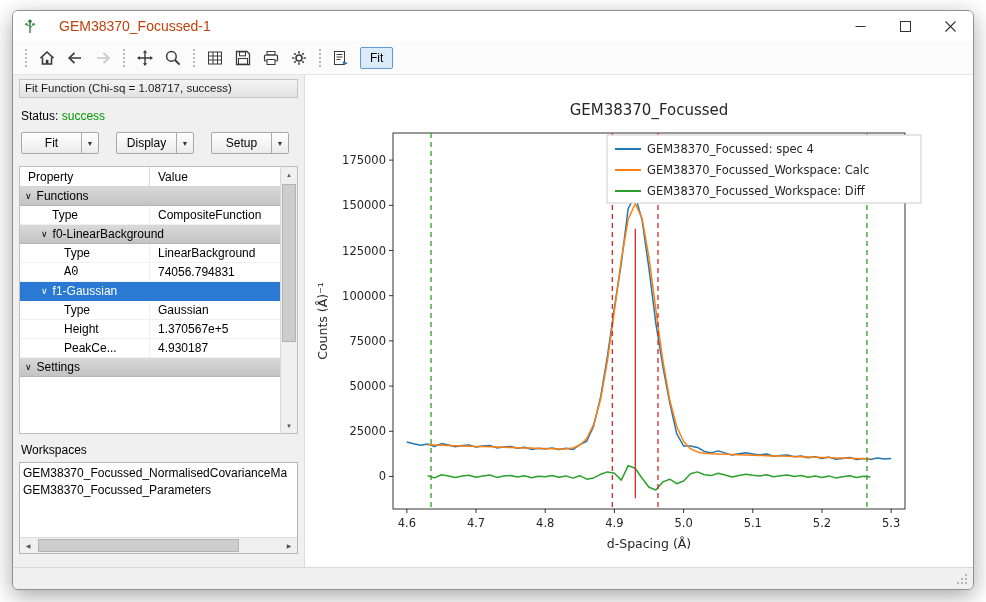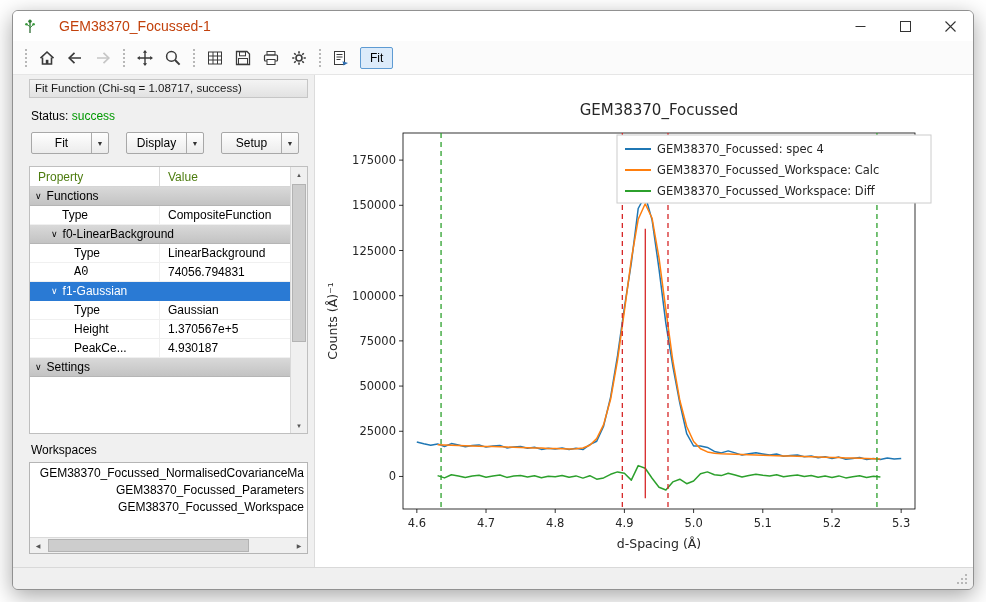--- a/index.html
+++ b/index.html
@@ -19,41 +19,41 @@
   
   .toolbar { height: 34px; background: #fbfbfb; border-bottom: 1px solid #e6e6e6;
     display: flex; align-items: center; padding: 0 6px; flex: 0 0 auto; }
   .tb-handle { width: 0; height: 18px; border-left: 2px dotted #b8b8b8; margin: 0 6px; }
   .tb-btn { width: 26px; height: 26px; display: flex; align-items: center; justify-content: center;
     margin: 0 1px; border-radius: 2px; }
   .fit-btn { margin-left: 5px; padding: 3px 9px; font-size: 12px; color: #000;
     background: #dcebfa; border: 1px solid #5e9bd3; border-radius: 2px; }
 
   
-  .main { flex: 1; display: flex; min-height: 0; margin-left: 10px; }
+  .main { flex: 1; display: flex; min-height: 0; }
   .left-panel { width: 292px; flex: 0 0 auto; background: #f0f0f0; padding: 4px 6px 0 6px;
     display: flex; flex-direction: column; border-right: 1px solid #dcdcdc; }
   .panel-header { background: linear-gradient(#f4f4f4,#e2e2e2); border: 1px solid #c6c6c6;
     font-size: 11.5px; color: #1a1a1a; padding: 2px 5px; height: 19px; }
   .status-line { font-size: 12px; margin: 11px 2px 9px 2px; color: #000; }
   .status-success { color: #009900; }
   .dd-row { display: flex; gap: 17px; margin: 0 2px 12px 2px; }
   .dd-btn { width: 78px; height: 22px; background: linear-gradient(#fefefe,#ececec);
     border: 1px solid #a8a8a8; border-radius: 2px; display: flex; align-items: center;
     font-size: 12px; color: #000; }
   .dd-btn .lbl { flex: 1; text-align: center; }
   .dd-btn .arr { width: 17px; align-self: stretch; border-left: 1px solid #ababab;
     font-size: 7px; display: flex; align-items: center; justify-content: center; color: #333; }
 
   
   .prop-table { border: 1px solid #bfbfbf; background: #ffffff; height: 268px;
     display: flex; flex: 0 0 auto; overflow: hidden; }
   .pt-body { flex: 1; min-width: 0; }
   .pt-header { display: flex; height: 20px; border-bottom: 1px solid #d5d5d5;
-    font-size: 12px; color: #4d7c0f; align-items: center; }
+    font-size: 12px; color: #000000; align-items: center; }
   .pt-header .pt-h-prop { width: 130px; padding-left: 8px; border-right: 1px solid #d9d9d9;
     align-self: stretch; display: flex; align-items: center; }
   .pt-header .pt-h-val { padding-left: 8px; }
   .pt-row { display: flex; height: 19px; font-size: 12px; align-items: center;
     border-bottom: 1px solid #f0f0f0; color: #000; }
   .pt-section { background: linear-gradient(#d9d9d9,#c3c3c3); border-bottom: 1px solid #b5b5b5; }
   .pt-selected { background: #2a7ad4 !important; color: #ffffff; border-bottom: 1px solid #2a7ad4; }
   .pt-arrow { font-size: 9px; margin-right: 5px; }
   .pt-name { width: 130px; flex: 0 0 auto; border-right: 1px solid #efefef;
     align-self: stretch; display: flex; align-items: center; }
@@ -64,21 +64,21 @@
     display: flex; flex-direction: column; }
   .vs-btn { height: 15px; display: flex; align-items: center; justify-content: center;
     font-size: 6px; color: #555; }
   .vs-track { flex: 1; position: relative; }
   .vs-thumb { position: absolute; left: 1px; right: 1px; top: 2px; height: 158px;
     background: #cdcdcd; border: 1px solid #b3b3b3; }
 
   .ws-label { font-size: 12px; margin: 9px 2px 5px 2px; color: #000; }
   .ws-list { border: 1px solid #b5b5b5; background: #ffffff; height: 92px;
     display: flex; flex-direction: column; overflow: hidden; }
-  .ws-items { flex: 1; padding: 2px 3px; overflow: hidden; text-align: right; }
+  .ws-items { flex: 1; padding: 2px 3px; overflow: hidden; }
   .ws-item { height: 17px; line-height: 17px; font-size: 12px; white-space: nowrap; color: #000; }
   .hscroll { height: 16px; border-top: 1px solid #dadada; background: #f0f0f0; display: flex; }
   .hs-btn { width: 16px; display: flex; align-items: center; justify-content: center;
     font-size: 6px; color: #555; }
   .hs-track { flex: 1; position: relative; }
   .hs-thumb { position: absolute; top: 1px; bottom: 1px; left: 2px; width: 82%;
     background: #cdcdcd; border: 1px solid #b3b3b3; }
 
   
   .plot-panel { flex: 1; background: #ffffff; position: relative; min-width: 0; }
@@ -285,21 +285,20 @@
             </div>
           <div class="vs-btn">▼</div>
         </div>
       </div>
 
       <div class="ws-label">Workspaces</div>
       <div class="ws-list">
         <div class="ws-items" id="ws-items">
             <div class="ws-item">GEM38370_Focussed_NormalisedCovarianceMa</div>
             <div class="ws-item">GEM38370_Focussed_Parameters</div>
-            <div class="ws-item">GEM38370_Focussed_Workspace</div>
           </div>
         <div class="hscroll">
           <div class="hs-btn">◀</div>
           <div class="hs-track">
               <div class="hs-thumb"></div>
             </div>
           <div class="hs-btn">▶</div>
         </div>
       </div>
     </div>

